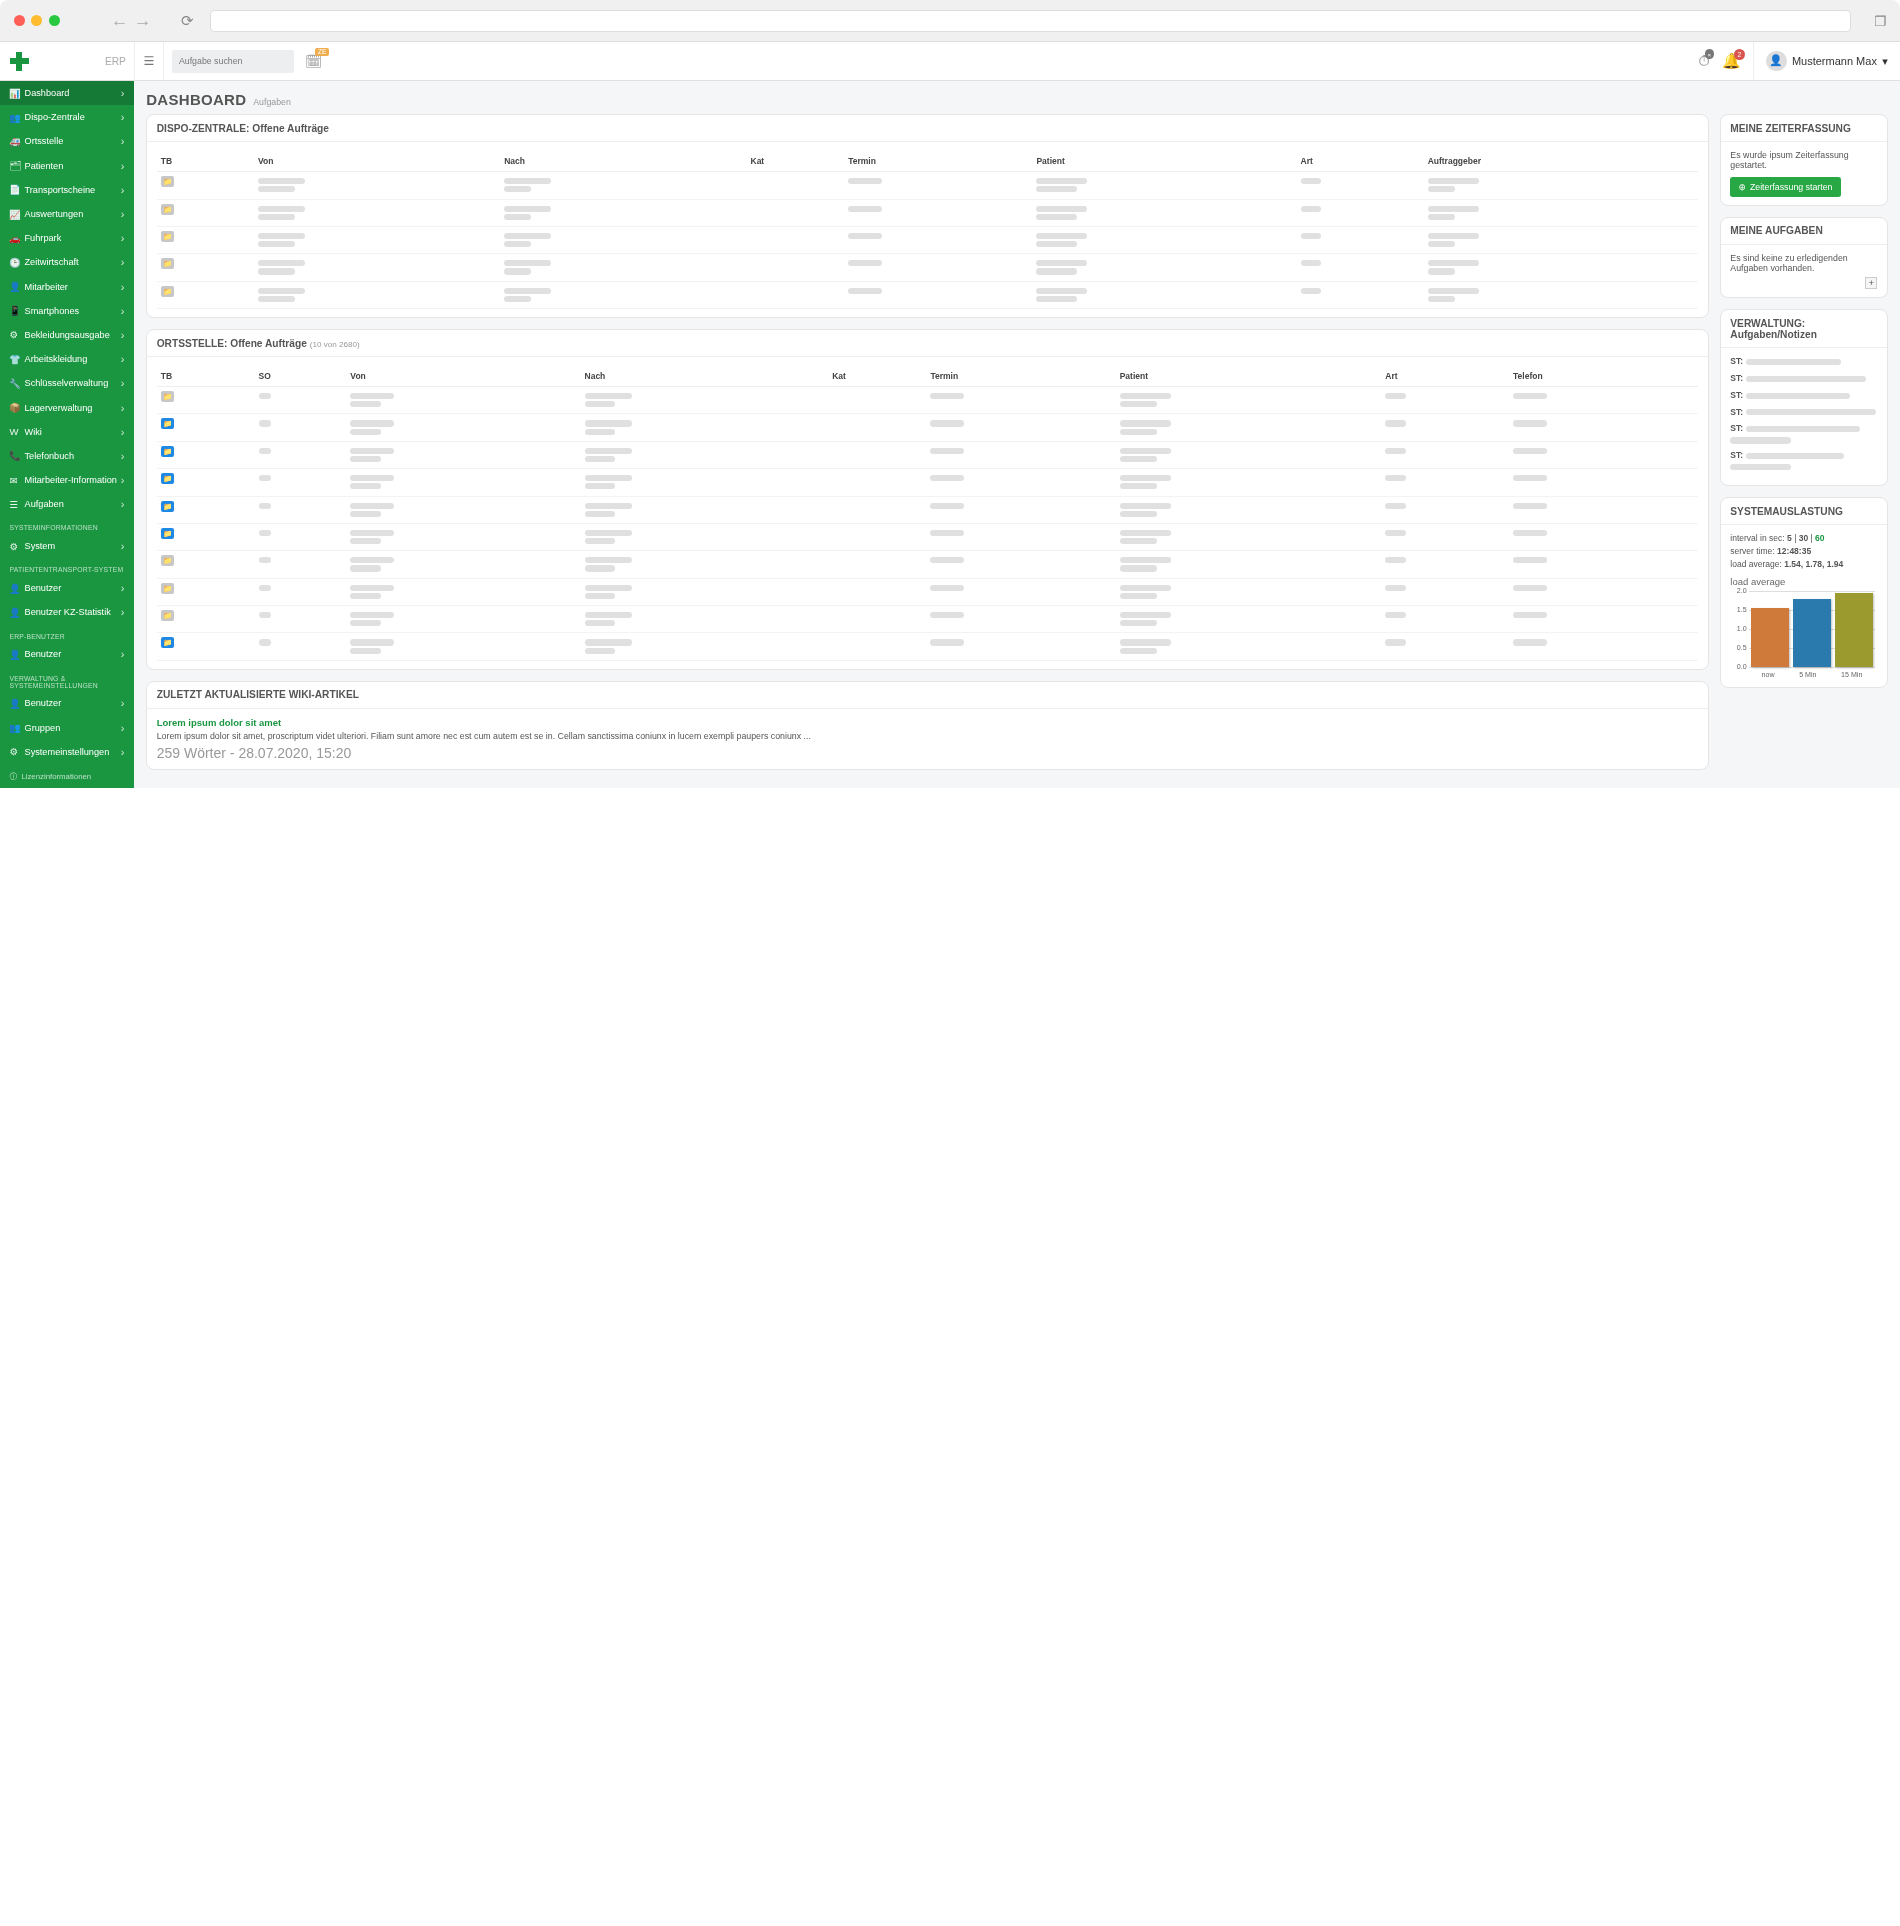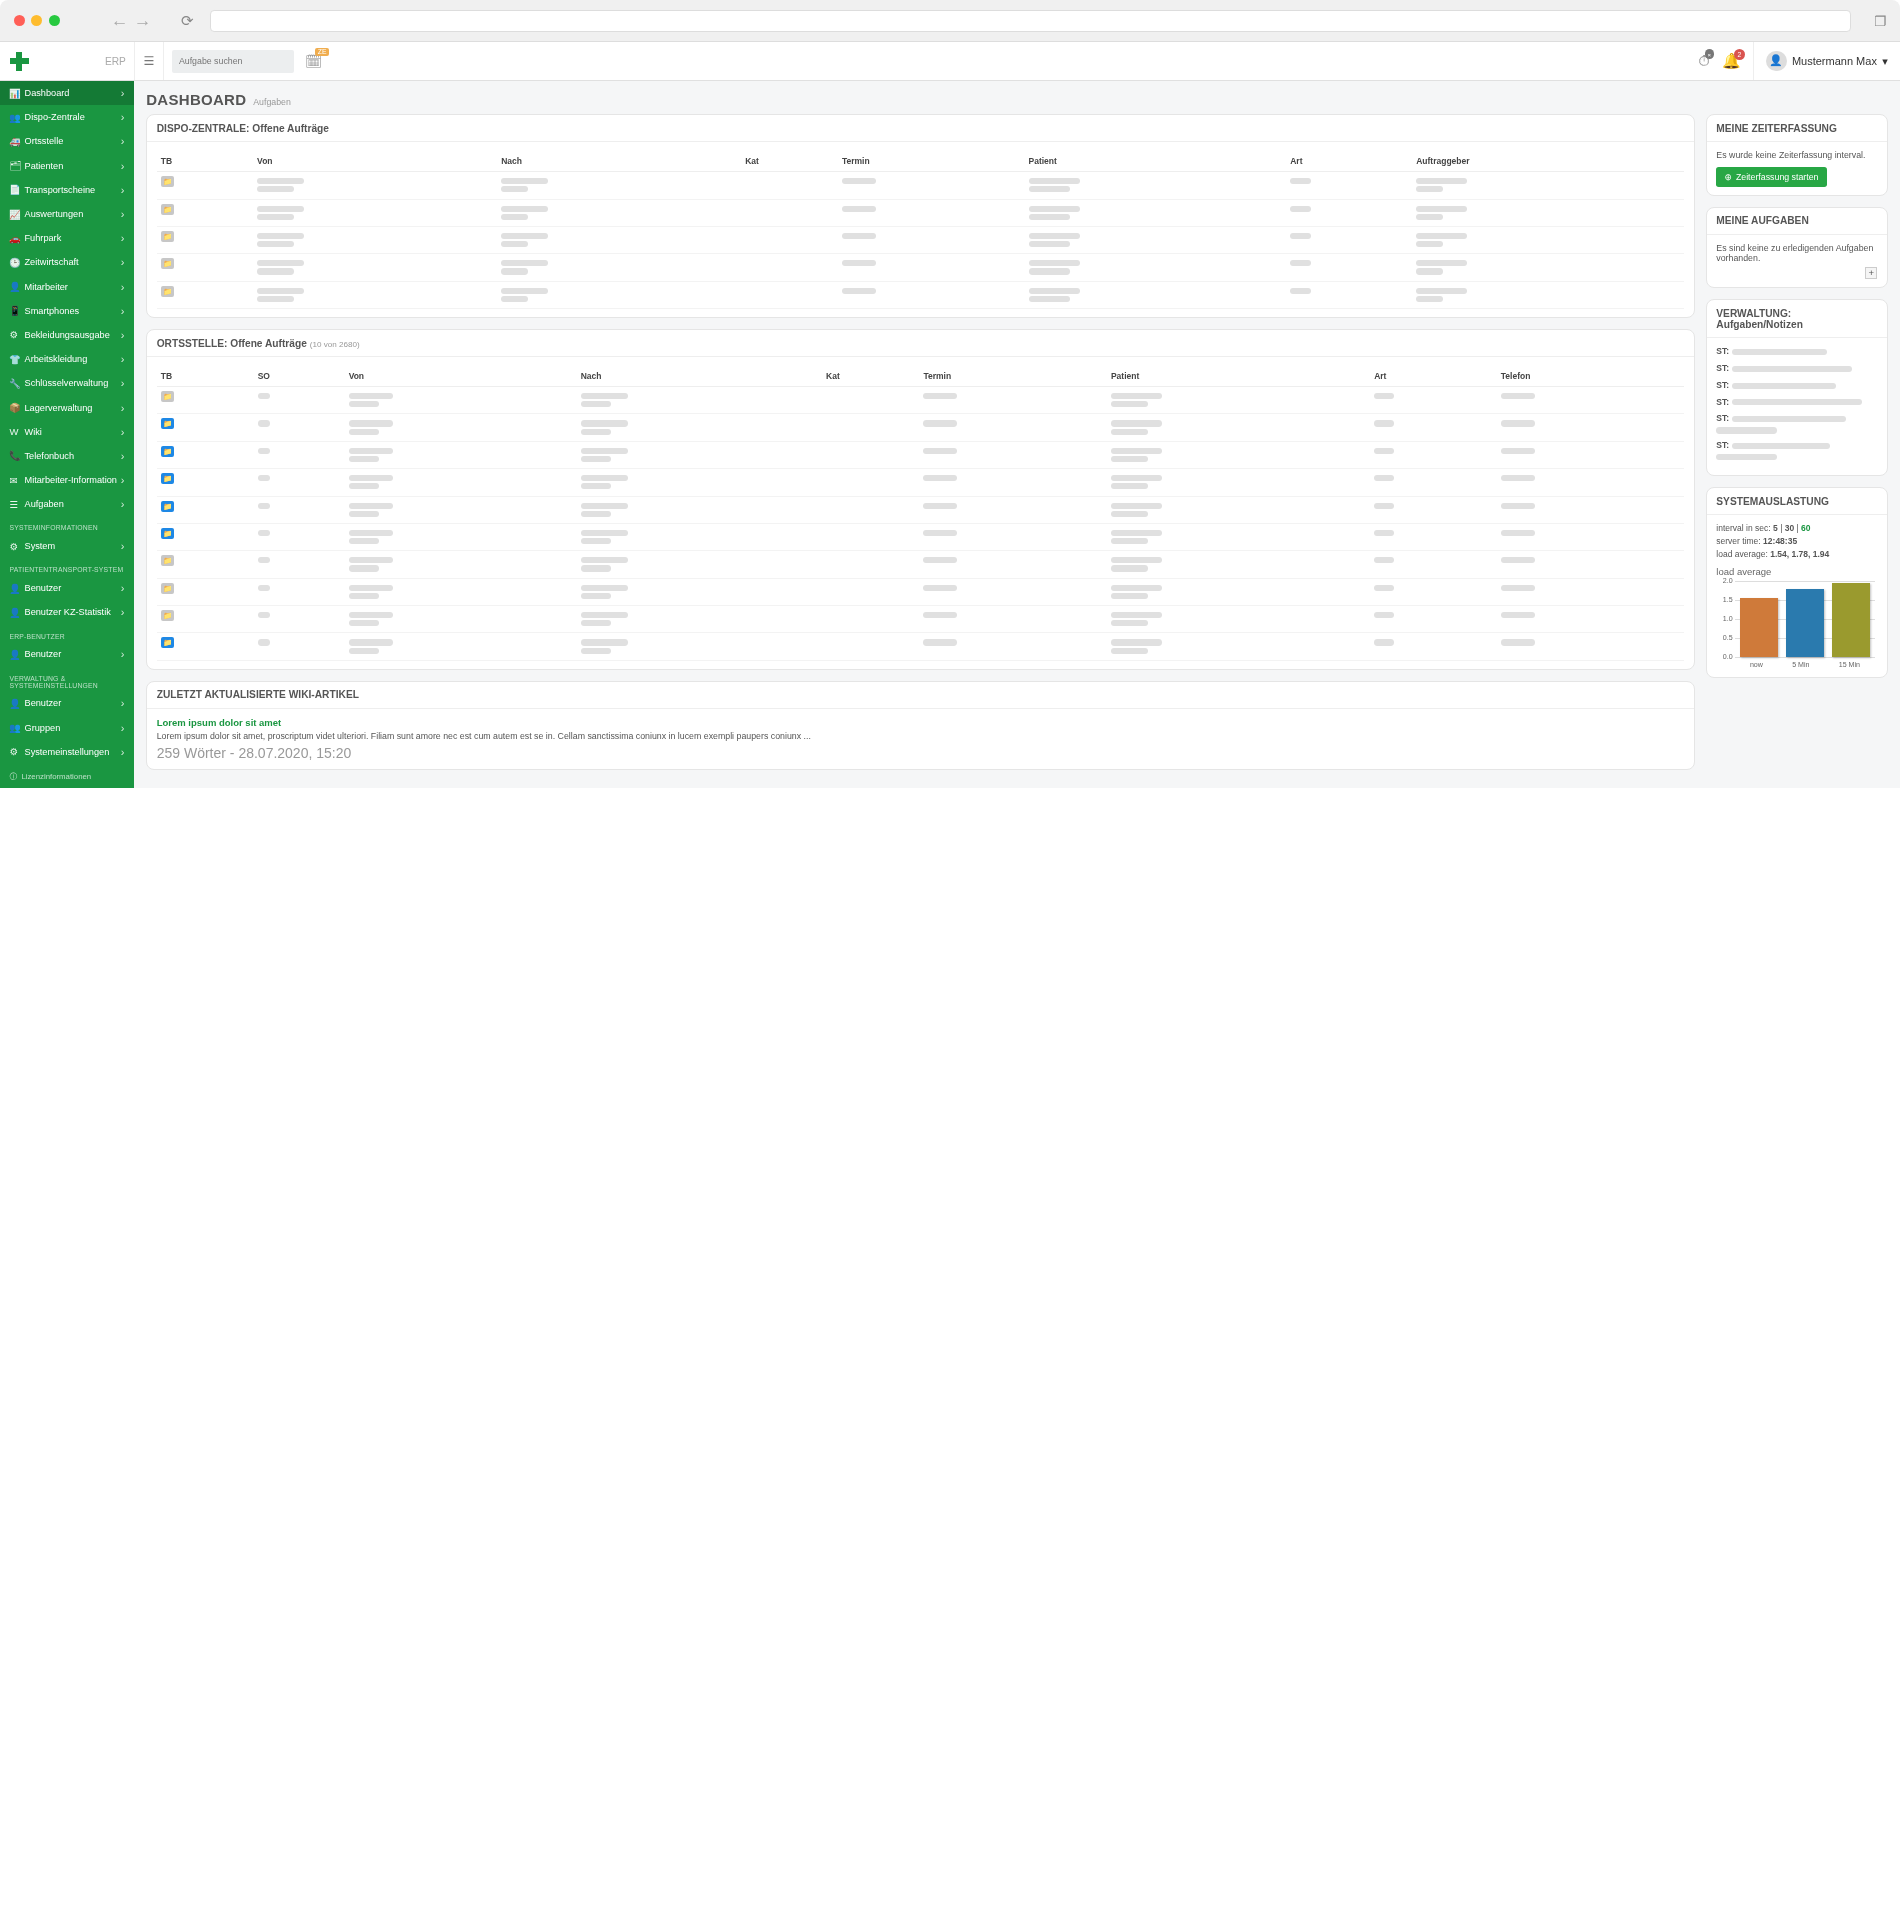--- a/index.html
+++ b/index.html
@@ -45,21 +45,21 @@
 .nav-section { padding: 8.1px 9.5px 2.7px; font-size: 6.8px; color: rgba(255,255,255,0.7); letter-spacing: 0.2px; }
 .nav-footer { padding: 6.8px 9.5px; font-size: 7.8px; color: rgba(255,255,255,0.7); display: flex; align-items: center; gap: 4.1px; }
 
 .content { flex: 1; background: #f5f6f7; padding: 9.5px 12.2px; }
 .page-title { display: flex; align-items: baseline; gap: 6.8px; margin-bottom: 6.8px; }
 .page-title h1 { font-size: 15px; font-weight: 700; color: #555; letter-spacing: 0.3px; }
 .page-title .sub { font-size: 8.8px; color: #999; }
 
 .cols { display: flex; gap: 11px; align-items: flex-start; }
 .col-main { flex: 1; display: flex; flex-direction: column; gap: 11px; }
-.col-side { width: 182px; display: flex; flex-direction: column; gap: 11px; }
+.col-side { width: 168px; display: flex; flex-direction: column; gap: 11px; }
 
 .panel { background: #fff; border: 0.7px solid #e5e5e5; border-radius: 8px; }
 .panel-head { padding: 7.5px 9.5px; border-bottom: 0.7px solid #eee; font-size: 10.2px; font-weight: 700; color: #555; }
 .panel-head .muted { font-weight: 400; font-size: 8.1px; color: #999; }
 .panel-body { padding: 8.1px 9.5px; font-size: 8.8px; color: #555; }
 
 table { width: 100%; border-collapse: collapse; font-size: 8.5px; }
 th { text-align: left; font-weight: 700; padding: 5.4px 4.1px; color: #444; border-bottom: 0.7px solid #eee; }
 td { padding: 4.1px 4.1px; vertical-align: top; border-bottom: 0.7px solid #f3f3f3; }
 .folder-grey, .folder-blue { display: inline-flex; width: 13.6px; height: 11px; border-radius: 2px; align-items: center; justify-content: center; font-size: 7.5px; color: #fff; }
@@ -739,21 +739,21 @@
             <div class="wiki-meta">259 Wörter - 28.07.2020, 15:20</div>
           </div>
         </div>
       </div>
 
       <div class="col-side">
 
         <div class="panel">
           <div class="panel-head">MEINE ZEITERFASSUNG</div>
           <div class="panel-body">
-            <div>Es wurde keine Zeiterfassung interval.</div>
+            <div>Es wurde ipsum Zeiterfassung gestartet.</div>
             <button class="btn-green">
                 <span>⊕</span>
                 <span>Zeiterfassung starten</span>
               </button>
           </div>
         </div>
 
         <div class="panel">
           <div class="panel-head">MEINE AUFGABEN</div>
           <div class="panel-body">

